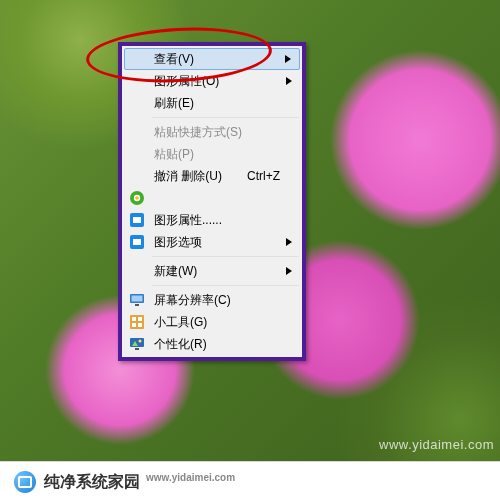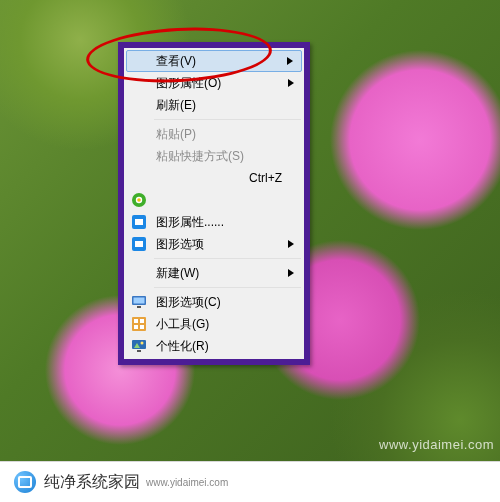--- a/index.html
+++ b/index.html
@@ -3,36 +3,36 @@
 <meta charset="utf-8">
 <style>
 html,body{margin:0;padding:0;width:500px;height:502px;overflow:hidden;font-family:"Microsoft YaHei","Segoe UI",Tahoma,sans-serif}
 .bg{position:absolute;inset:0;background:
  radial-gradient(circle at 420px 140px,#f27ad6 0,#e763c6 70px,rgba(231,99,198,0) 90px),
  radial-gradient(circle at 340px 320px,#e763c6 0,#d84fb5 60px,rgba(216,79,181,0) 80px),
  radial-gradient(circle at 120px 370px,#f48fd8 0,#e763c6 55px,rgba(231,99,198,0) 75px),
  radial-gradient(circle at 80px 40px,#8fb04a 0,#6f9830 60px,rgba(111,152,48,0) 110px),
  radial-gradient(circle at 460px 420px,#5f8a2c 0,#4a6f22 80px,rgba(74,111,34,0) 130px),
  linear-gradient(135deg,#6b9436 0%,#4f7a26 40%,#3c5f1d 100%)}
-.menu{position:absolute;left:118px;top:42px;width:176px;background:#f0f0f0;border:6px solid #4c1d95;box-shadow:2px 2px 4px rgba(0,0,0,.35);padding:2px;font-size:12px;color:#000}
+.menu{position:absolute;left:118px;top:42px;width:176px;background:#f0f0f0;border:4px solid #4c1d95;box-shadow:2px 2px 4px rgba(0,0,0,.35);padding:2px;font-size:12px;color:#000}
 .item{position:relative;display:flex;align-items:center;height:22px;padding:0 20px 0 30px;white-space:nowrap}
 .item.hover{background:#d1e2f2;border:1px solid #78aee5;padding:0 19px 0 29px;height:20px;border-radius:2px}
 .item.disabled{color:#8c8c8c}
 .arrow{position:absolute;right:8px;top:50%;transform:translateY(-50%)}
 .arrow svg{display:block}
 .shortcut{position:absolute;right:20px}
 .sep{height:1px;background:#e0e0e0;margin:3px 1px 3px 28px}
 .iconcol{position:absolute;left:0;top:0;bottom:0;width:26px;background:#f0f0f0}
 .ic{position:absolute;left:5px;width:16px;height:16px;top:3px}
 .ellipse{position:absolute;left:86px;top:28px;width:180px;height:48px;border:3px solid #d40000;border-radius:50%;transform:rotate(-3deg);pointer-events:none}
 .wm-br{position:absolute;right:6px;bottom:50px;color:rgba(255,255,255,.75);font-size:13px;letter-spacing:.5px}
 .footer{position:absolute;left:0;right:0;bottom:0;height:40px;background:#fff;display:flex;align-items:center;padding-left:14px;border-top:1px solid #d8d8d8}
 .footer .logo{width:22px;height:22px;border-radius:50%;background:radial-gradient(circle at 30% 30%,#6fc3ff,#1a7fd4);position:relative;margin-right:8px}
 .footer .logo::after{content:"";position:absolute;left:4px;top:5px;width:10px;height:8px;border:2px solid #fff;border-radius:2px}
-.footer .txt{font-size:16px;font-weight:normal;color:#333;display:flex;align-items:center}
+.footer .txt{font-size:16px;font-weight:bold;color:#333;display:flex;align-items:flex-start}
 .footer .sub{font-size:10px;color:#888;margin-left:6px}
 </style>
 </head>
 <body>
 
 <div class="bg"></div>
 
 <div class="menu">
   <div class="iconcol"></div>
   <div id="menu-items">
@@ -50,26 +50,27 @@
           <svg width="6" height="8">
             <polygon points="0,0 6,4 0,8" fill="#000"></polygon>
           </svg>
         </span>
       </div>
       <div class="item">
         <span>刷新(E)</span>
       </div>
       <div class="sep"></div>
       <div class="item disabled">
+        <span>粘贴快捷方式(S)</span>
+      </div>
+      <div class="item disabled">
         <span>粘贴(P)</span>
       </div>
-      <div class="item disabled">
-        <span>粘贴快捷方式(S)</span>
-      </div>
       <div class="item">
+        <span>撤消 删除(U)</span>
         <span class="shortcut">Ctrl+Z</span>
       </div>
       <div class="item">
         <span class="ic"><svg width="16" height="16">
             <circle cx="8" cy="8" r="7" fill="#3fae2a"></circle>
             <circle cx="8" cy="8" r="3.2" fill="#fff"></circle>
             <circle cx="8" cy="8" r="1.8" fill="#f4c20d"></circle>
           </svg></span>
       </div>
       <div class="item">
@@ -100,21 +101,21 @@
           </svg>
         </span>
       </div>
       <div class="sep"></div>
       <div class="item">
         <span class="ic"><svg width="16" height="16">
             <rect x="1" y="2" width="14" height="9" rx="1" fill="#3a77c2"></rect>
             <rect x="2.5" y="3.5" width="11" height="6" fill="#9fd0ff"></rect>
             <rect x="6" y="12" width="4" height="2" fill="#555"></rect>
           </svg></span>
-        <span>图形选项(C)</span>
+        <span>屏幕分辨率(C)</span>
       </div>
       <div class="item">
         <span class="ic"><svg width="16" height="16">
             <rect x="1" y="1" width="14" height="14" rx="1" fill="#e8a33d"></rect>
             <rect x="3" y="3" width="4" height="4" fill="#fff"></rect>
             <rect x="9" y="3" width="4" height="4" fill="#fff"></rect>
             <rect x="3" y="9" width="4" height="4" fill="#fff"></rect>
             <rect x="9" y="9" width="4" height="4" fill="#fff"></rect>
           </svg></span>
         <span>小工具(G)</span>

